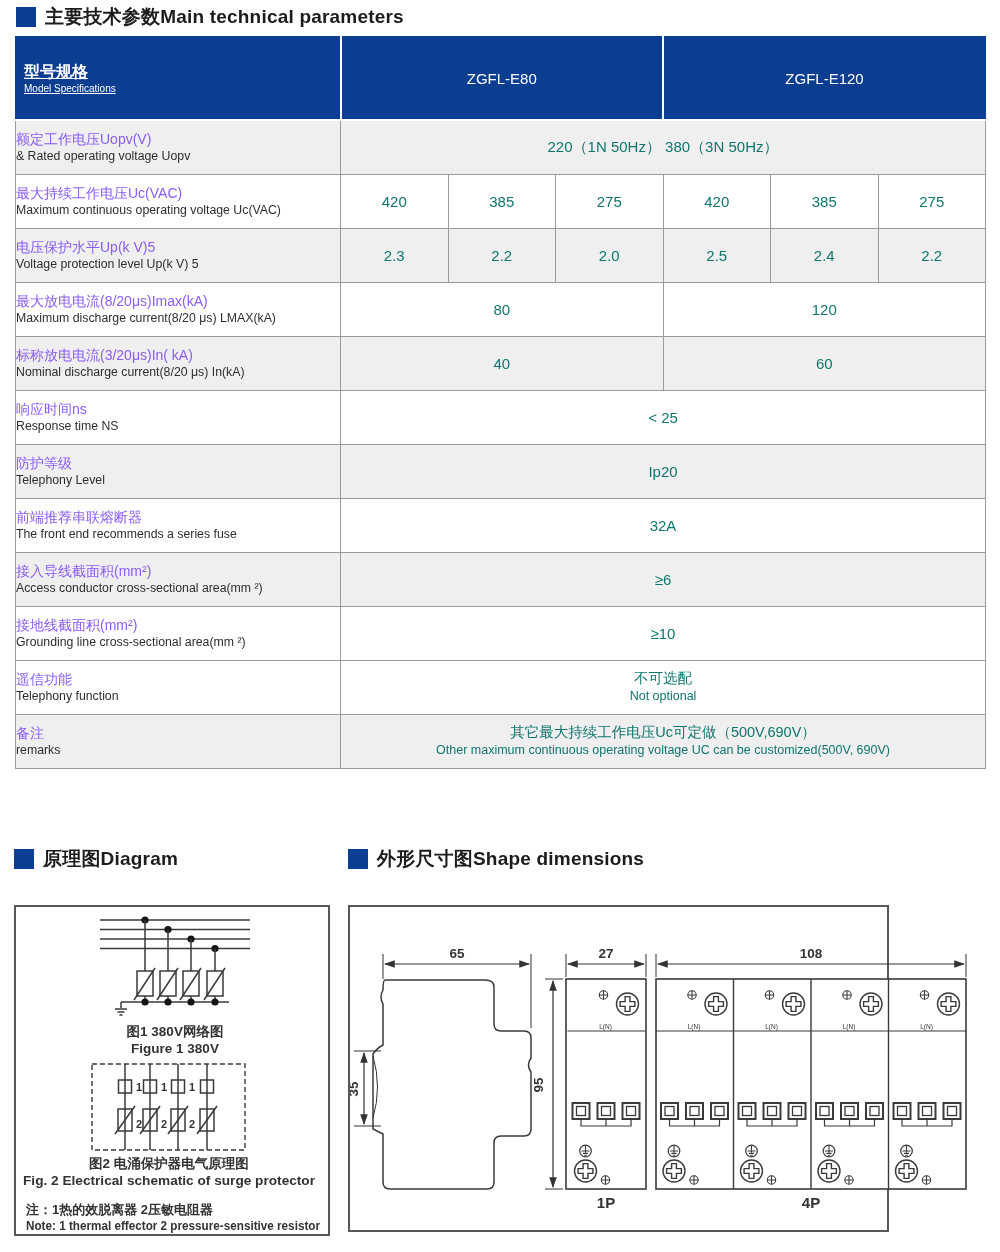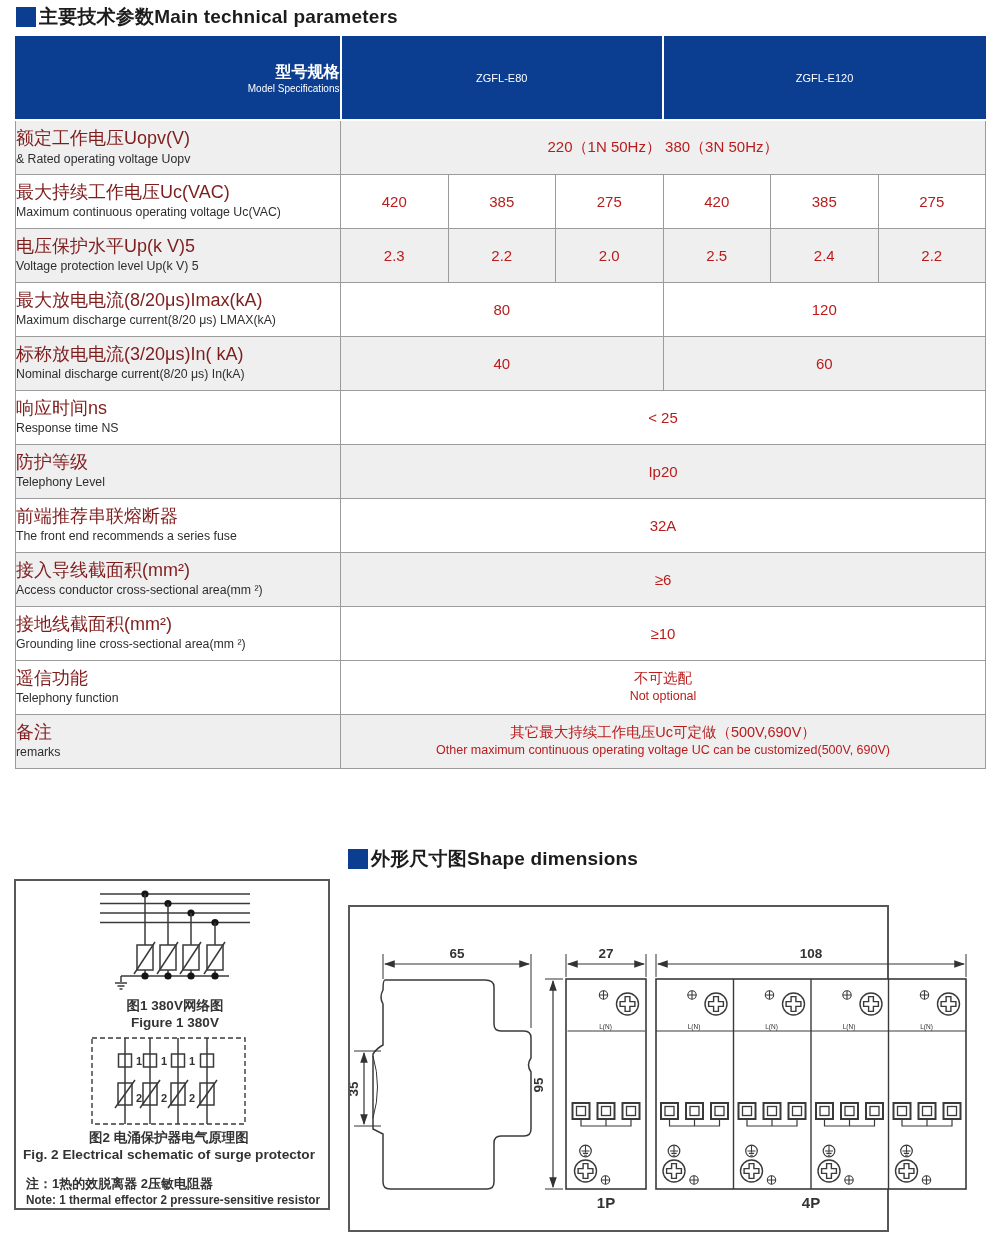--- a/index.html
+++ b/index.html
@@ -1,39 +1,39 @@
 <!DOCTYPE html>
 <html><head>
 <meta charset="utf-8">
 <style>
   html,body{margin:0;padding:0;background:#fff;}
   body{width:1000px;height:1252px;font-family:"Liberation Sans","DejaVu Sans",sans-serif;color:#2e2e2e;overflow:hidden;}
   .page{position:relative;width:1000px;height:1252px;}
 
   
-  .sec-title{display:flex;align-items:center;gap:3px;font-size:19px;font-weight:600;color:#1c1c1c;letter-spacing:.2px;}
+  .sec-title{display:flex;align-items:center;gap:9px;font-size:19px;font-weight:600;color:#1c1c1c;letter-spacing:.2px;}
   .sq{width:20px;height:20px;background:#0b3d91;flex:0 0 auto;}
   .main-title{position:absolute;left:16px;top:4px;}
 
   
   table.spec{position:absolute;left:15px;top:36px;width:970px;border-collapse:collapse;table-layout:fixed;}
   table.spec col.c0{width:325px;}
   table.spec col.cv{width:107.5px;}
   table.spec th,table.spec td{border:1px solid #9b9b9c;padding:0;vertical-align:middle;}
   tr.hd th{background:#0b3d91;color:#fff;height:82px;border:1px solid #0b3d91;border-bottom:2px solid #fff;}
-  tr.hd th.lbl{text-align:right;padding-left:8px;}
+  tr.hd th.lbl{text-align:left;padding-left:8px;text-decoration:underline;}
   tr.hd th.lbl .zh{display:block;font-size:16px;font-weight:600;line-height:1.25;}
   tr.hd th.lbl .en{display:block;font-size:10px;font-weight:400;line-height:1.3;}
-  tr.hd th.model{font-size:11px;font-weight:400;border-left:2px solid #fff;margin-top:22px;}
+  tr.hd th.model{font-size:15px;font-weight:400;border-left:2px solid #fff;margin-top:22px;}
   tbody tr{height:54px;}
   tbody tr.g td{background:#efeff0;}
   td.lbl{text-align:left;padding-left:20px;}
-  td.lbl .zh{display:block;font-size:18px;color:#7f1d1d;line-height:1.3;}
+  td.lbl .zh{display:block;font-size:14px;color:#8b5cf6;line-height:1.3;}
   td.lbl .en{display:block;font-size:12.3px;color:#2e2e2e;line-height:1.35;}
-  td.val{text-align:center;font-size:15px;color:#b91c1c;}
+  td.val{text-align:center;font-size:15px;color:#0f766e;}
   td.val .v-zh{display:block;font-size:14.5px;line-height:1.3;}
   td.val .v-en{display:block;font-size:12.5px;line-height:1.3;}
 
   
   .bottom{position:absolute;left:14px;top:846px;display:flex;gap:18px;}
   .bcol1{width:316px;}
   .bcol2{width:637px;}
   .bcol .sec-title{margin-bottom:0;}
   .bbox{margin-top:33px;border:2px solid #57585a;box-sizing:border-box;background:#fff;}
   .bbox.left{width:316px;height:331px;}
@@ -175,20 +175,24 @@
           <span class="v-zh">其它最大持续工作电压Uc可定做（500V,690V）</span>
           <span class="v-en">Other maximum continuous operating voltage UC can be customized(500V, 690V)</span>
         </td>
       </tr>
     </tbody>
   </table>
 
   <div class="bottom">
 
     <div class="bcol bcol1">
+      <div class="sec-title">
+        <span class="sq"></span>
+        <span>原理图Diagram</span>
+      </div>
       <div class="bbox left">
         <svg width="312" height="327" viewBox="0 0 312 327">
 
           <g>
             <line class="ln" x1="84" y1="13" x2="234" y2="13"></line>
             <line class="ln" x1="84" y1="22.5" x2="234" y2="22.5"></line>
             <line class="ln" x1="84" y1="32" x2="234" y2="32"></line>
             <line class="ln" x1="84" y1="41.5" x2="234" y2="41.5"></line>
             <circle cx="129" cy="13" r="3.6" fill="#151515"></circle>
             <circle cx="152" cy="22.5" r="3.6" fill="#151515"></circle>

